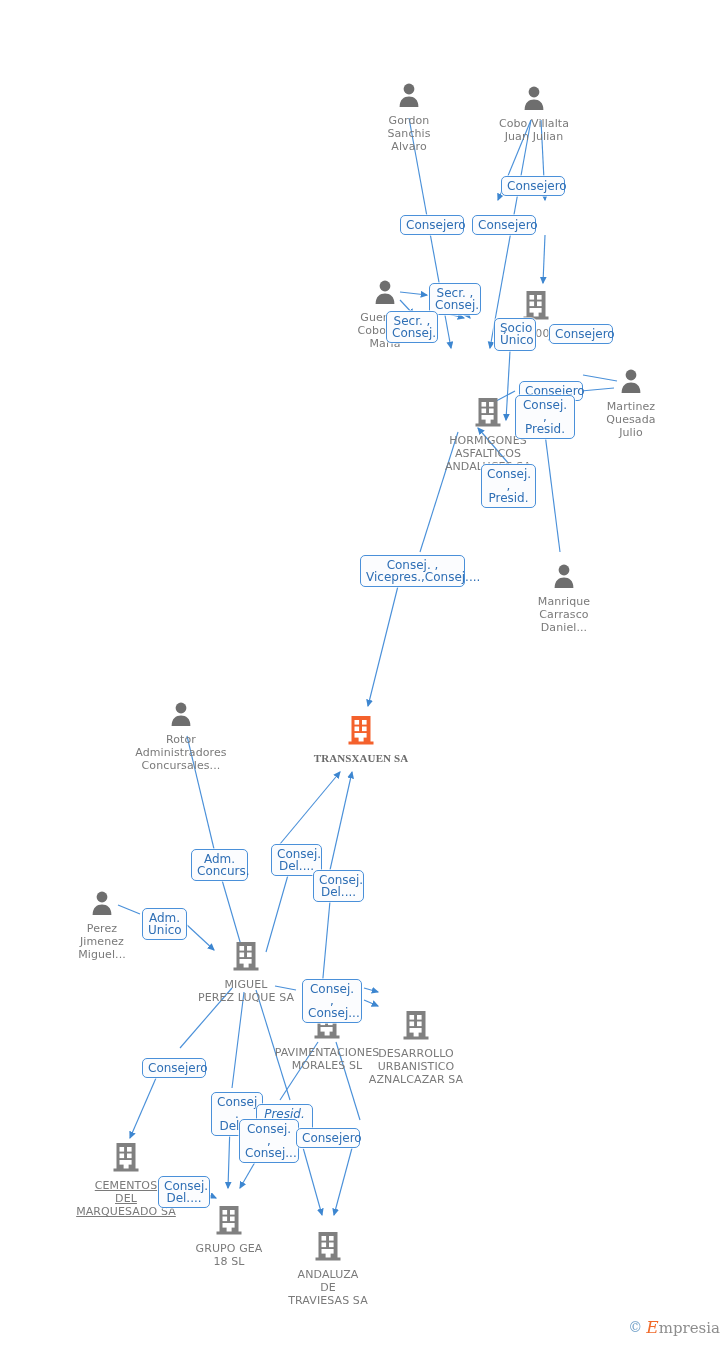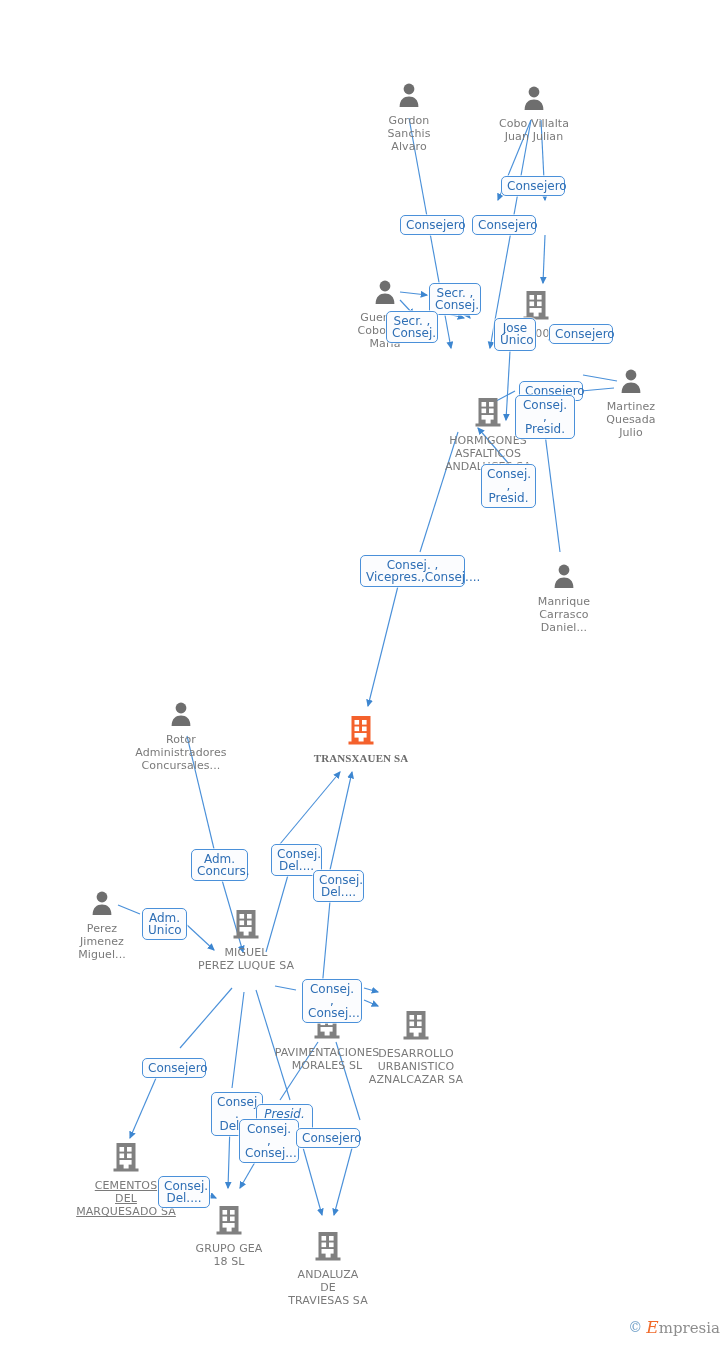--- a/index.html
+++ b/index.html
@@ -193,21 +193,21 @@
       </div>
       <div class="node" style="left: 102px; top: 890px;">
         <span class="glyph"><svg width="26" height="26" viewBox="0 0 26 26">
             <circle cx="13" cy="7" r="5.4" fill="#6e6e6e"></circle>
             <path d="M3.6 25 C3.6 17.6 8 14.6 13 14.6 C18 14.6 22.4 17.6 22.4 25 Z" fill="#6e6e6e"></path>
           </svg></span>
         <span class="caption" style="white-space: pre-line;">Perez
 Jimenez
 Miguel...</span>
       </div>
-      <div class="node" style="left: 246px; top: 908px;">
+      <div class="node" style="left: 246px; top: 940px;">
         <span class="glyph"><svg width="28" height="32" viewBox="0 0 28 32">
             <rect x="4.5" y="2" width="19" height="26" fill="#808080"></rect>
             <rect x="7.5" y="6" width="4.6" height="4.6" fill="#fff"></rect>
             <rect x="15" y="6" width="4.6" height="4.6" fill="#fff"></rect>
             <rect x="7.5" y="12.5" width="4.6" height="4.6" fill="#fff"></rect>
             <rect x="15" y="12.5" width="4.6" height="4.6" fill="#fff"></rect>
             <rect x="7.5" y="19" width="4.6" height="4.6" fill="#fff"></rect>
             <rect x="15" y="19" width="4.6" height="4.6" fill="#fff"></rect>
             <rect x="11.6" y="19" width="5" height="9" fill="#fff"></rect>
             <rect x="1.5" y="27.5" width="25" height="3" fill="#808080"></rect>
@@ -296,21 +296,21 @@
     </div>
 
   <div id="labels-layer">
       <div class="label" style="left: 400px; top: 215px; width: 64px; min-height: 20px;">Consejero</div>
       <div class="label" style="left: 472px; top: 215px; width: 64px; min-height: 20px;">Consejero</div>
       <div class="label" style="left: 501px; top: 176px; width: 64px; min-height: 20px;">Consejero</div>
       <div class="label" style="left: 429px; top: 283px; width: 52px; min-height: 31px;">Secr. ,
 Consej.</div>
       <div class="label" style="left: 386px; top: 311px; width: 52px; min-height: 31px;">Secr. ,
 Consej.</div>
-      <div class="label" style="left: 494px; top: 318px; width: 42px; min-height: 33px;">Jose
+      <div class="label" style="left: 494px; top: 318px; width: 42px; min-height: 33px;">Socio
 Único</div>
       <div class="label" style="left: 549px; top: 324px; width: 64px; min-height: 20px;">Consejero</div>
       <div class="label" style="left: 519px; top: 381px; width: 64px; min-height: 20px;">Consejero</div>
       <div class="label" style="left: 515px; top: 395px; width: 60px; min-height: 31px;">Consej. ,
 Presid.</div>
       <div class="label" style="left: 481px; top: 464px; width: 55px; min-height: 31px;">Consej. ,
 Presid.</div>
       <div class="label" style="left: 360px; top: 555px; width: 105px; min-height: 31px;">Consej. ,
 Vicepres.,Consej....</div>
       <div class="label" style="left: 191px; top: 849px; width: 57px; min-height: 31px;">Adm.

